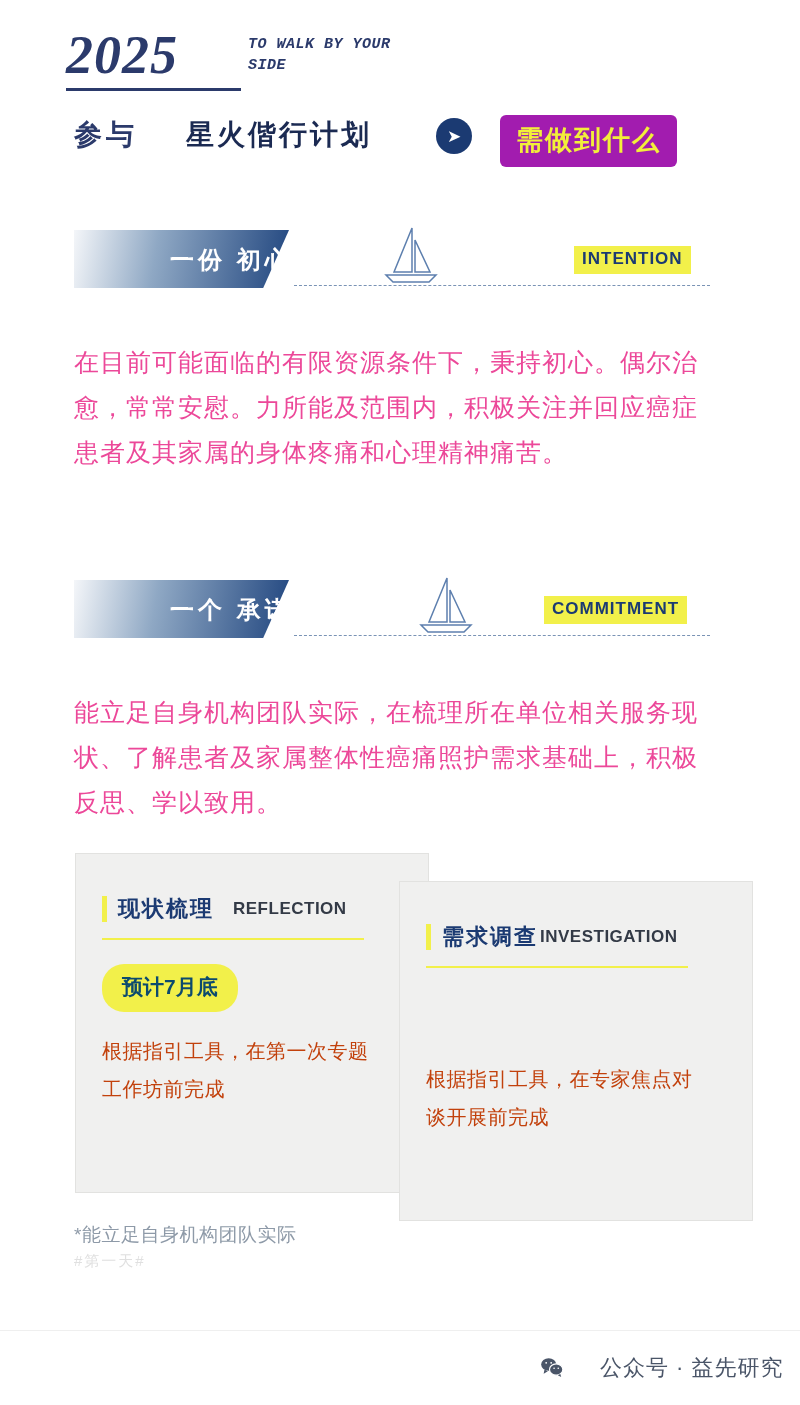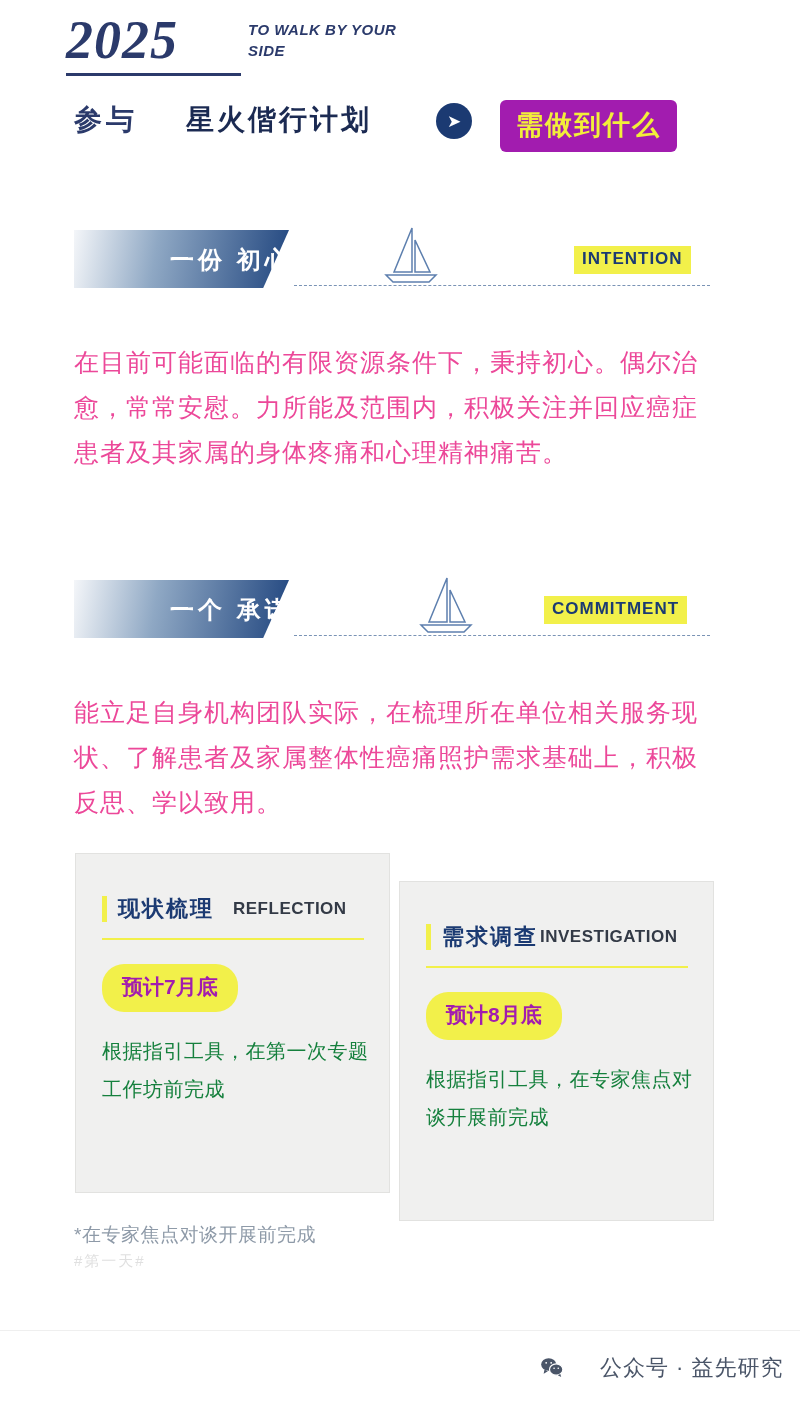--- a/index.html
+++ b/index.html
@@ -12,21 +12,21 @@
     background: #ffffff;
     font-family: "Liberation Sans", sans-serif;
     color: #1b2a52;
     position: relative;
     overflow: hidden;
   }
 
   
   .header {
     position: absolute;
-    top: 1px;
+    top: 16px;
     left: 0;
     width: 800px;
     height: 170px;
   }
   .year {
     position: absolute;
     left: 66px;
     top: 8px;
     font-family: "Liberation Serif", serif;
     font-style: italic;
@@ -41,21 +41,21 @@
     top: 72px;
     width: 175px;
     height: 3px;
     background: #2b3a6b;
   }
   .tagline {
     position: absolute;
     left: 248px;
     top: 18px;
     width: 150px;
-    font-family: Liberation Sans, sans-serif;
+    font-family: Liberation Mono, monospace;
     font-style: italic;
     font-weight: bold;
     font-size: 15px;
     line-height: 21px;
     color: #2b3a6b;
     letter-spacing: 0.5px;
   }
   .head-line1 {
     position: absolute;
     left: 74px;
@@ -182,20 +182,21 @@
     letter-spacing: 1px;
   }
 
   
   .card {
     position: absolute;
     width: 313px;
     height: 338px;
     background: #f0f0ef;
     border: 1px solid #e2e2e0;
+    padding-left: 39px;
   }
   .card-accent {
     position: absolute;
     left: 26px;
     top: 42px;
     width: 5px;
     height: 26px;
     background: #f2f04a;
   }
   .card-title {
@@ -227,32 +228,32 @@
   }
   .card-chip {
     position: absolute;
     left: 26px;
     top: 110px;
     padding: 9px 20px 11px 20px;
     background: #f2f04a;
     border-radius: 22px;
     font-size: 21px;
     font-weight: bold;
-    color: #a21caf;
+    color: #0c4a6e;
     white-space: nowrap;
     text-align: center;
   }
   .card-desc {
     position: absolute;
     left: 26px;
     top: 178px;
     width: 268px;
     font-size: 20px;
     line-height: 38px;
-    color: #15803d;
+    color: #c2410c;
     letter-spacing: 0.5px;
   }
 
   .footnote {
     position: absolute;
     left: 74px;
     top: 1222px;
     font-size: 19px;
     color: #8e9aa8;
     letter-spacing: 0.5px;
@@ -348,25 +349,24 @@
   <div class="card-rule"></div>
   <div class="card-chip">预计7月底</div>
   <div class="card-desc">根据指引工具，在第一次专题工作坊前完成</div>
 </div>
 
 <div class="card" style="left:399px; top:853px;margin-top:28px;">
   <div class="card-accent"></div>
   <div class="card-title">需求调查</div>
   <div class="card-title-en" style="left:140px;">INVESTIGATION</div>
   <div class="card-rule"></div>
-  <div class="card-chip">预计8月底</div>
   <div class="card-desc">根据指引工具，在专家焦点对谈开展前完成</div>
 </div>
 
-<div class="footnote">*在专家焦点对谈开展前完成</div>
+<div class="footnote">*能立足自身机构团队实际</div>
 <div class="watermark">#第一天#</div>
 
 <div class="footer">
   <svg class="wechat-icon" viewBox="0 0 28 24">
     <ellipse cx="10" cy="9" rx="9" ry="7.5" fill="#4a5568"></ellipse>
     <path d="M5 15 L4 20 L9 17 Z" fill="#4a5568"></path>
     <ellipse cx="19" cy="15" rx="8" ry="6.8" fill="#4a5568" stroke="#ffffff" stroke-width="1.4"></ellipse>
     <path d="M24 20.5 L25 24 L21 22 Z" fill="#4a5568"></path>
     <circle cx="7" cy="7" r="1.1" fill="#ffffff"></circle>
     <circle cx="13" cy="7" r="1.1" fill="#ffffff"></circle>

